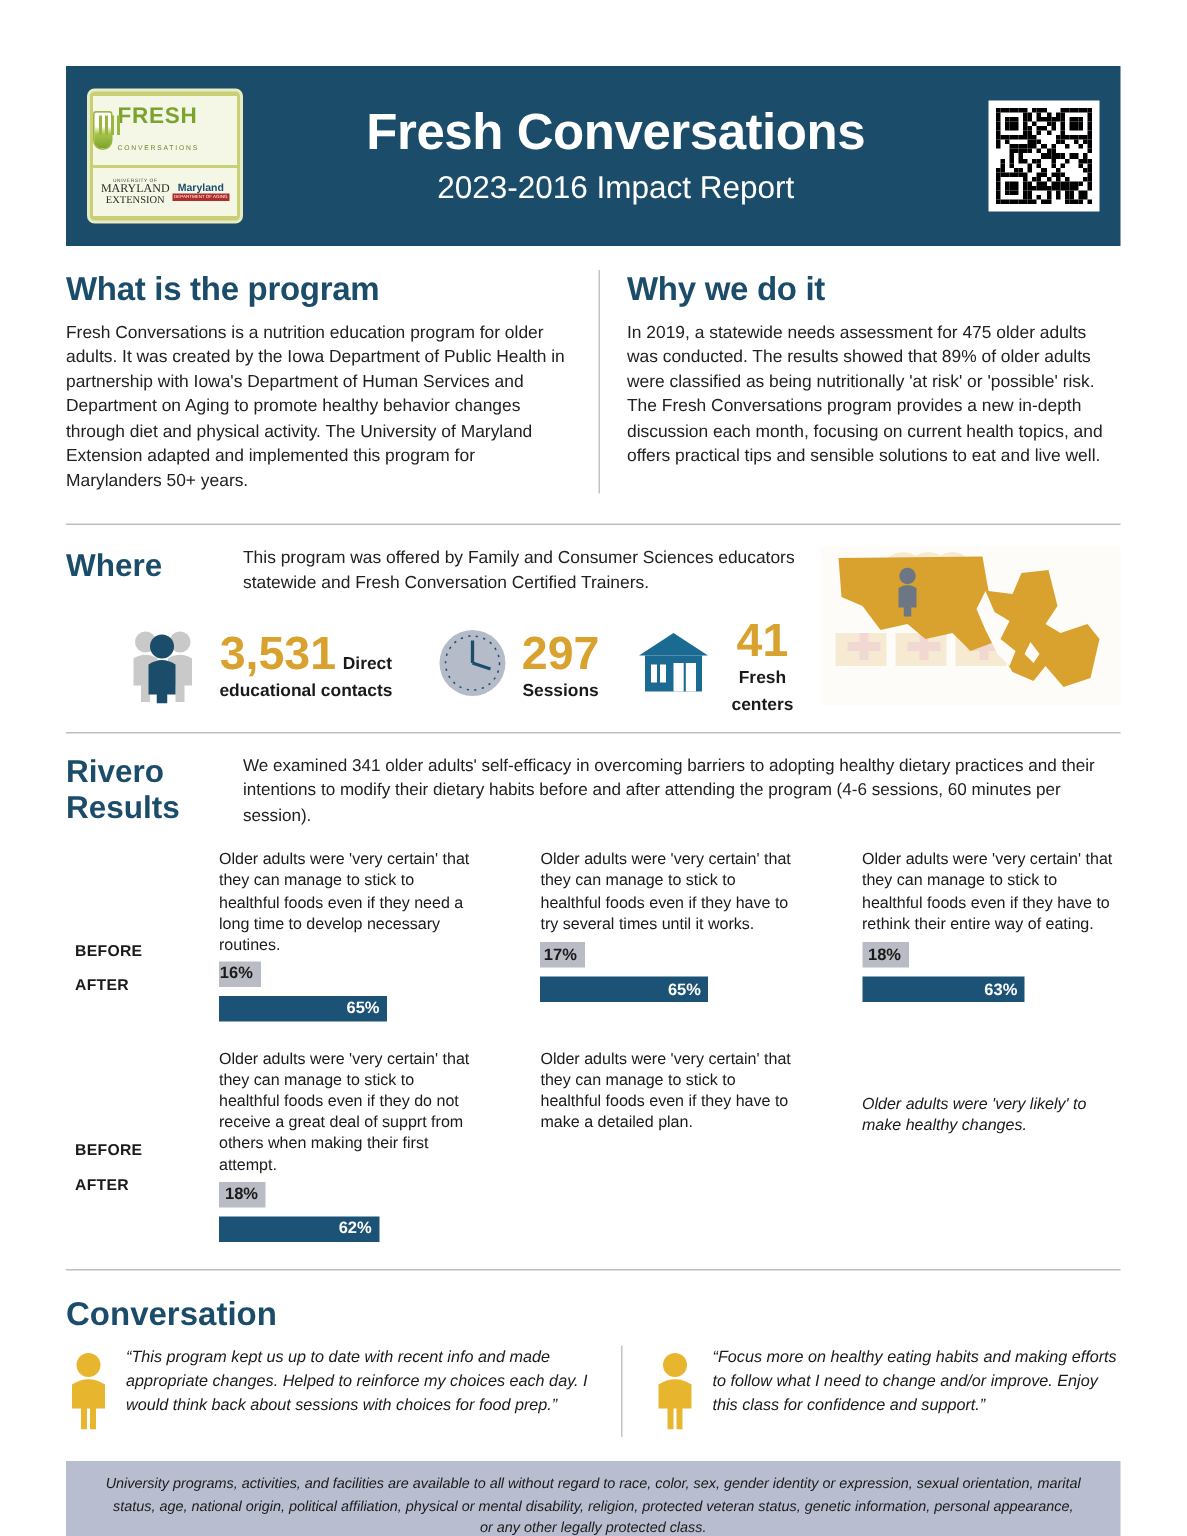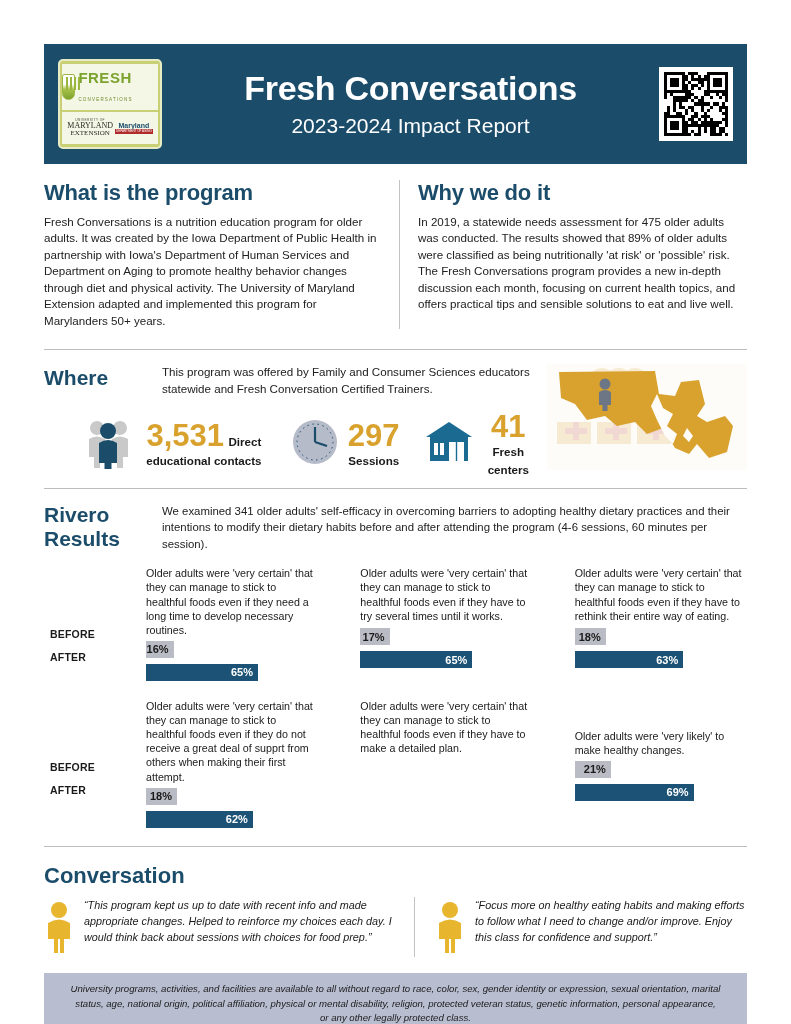--- a/index.html
+++ b/index.html
@@ -248,21 +248,21 @@
   .cell { flex: 1; padding-right: 12px; margin-left: 30px; }
   .cell.c1 { max-width: 246px; }
   .cell.c2 { max-width: 212px; }
   .cell.c3 { max-width: 200px; padding-right: 0; }
   .cell-text {
     font-size: 10.7px;
     line-height: 1.32;
     color: #1a1a1a;
     min-height: 58px;
   }
-  .cell-text.short { min-height: 58px; display:flex; align-items:flex-end; }
+  .cell-text.short { min-height: 58px; display:flex; align-items:flex-end;font-style:italic; }
   .bars { margin-top: 4px; }
   .bar {
     height: 17px;
     display: flex;
     align-items: center;
     justify-content: flex-end;
     padding-right: 5px;
     font-size: 11px;
     font-weight: bold;
     position: relative;
@@ -338,21 +338,21 @@
         </span>
         <span class="logo-md2">
           <span class="m1">Maryland</span>
           <span class="m2">DEPARTMENT OF AGING</span>
         </span>
       </div>
     </div>
 
     <div class="header-titles">
       <div class="header-title">Fresh Conversations</div>
-      <div class="header-sub">2023-2024 Impact Report</div>
+      <div class="header-sub">2023-2016 Impact Report</div>
     </div>
 
     <div class="qr-box">
       <div class="qr-grid" id="qr">
           <i></i>
           <i></i>
           <i></i>
           <i></i>
           <i></i>
           <i></i>
@@ -944,24 +944,20 @@
           <div class="bars">
             <div class="bar before" style="width: 18%;">18%</div>
             <div class="bar after" style="width: 62%;">62%</div>
           </div>
         </div>
         <div class="cell c2">
           <div class="cell-text">Older adults were 'very certain' that they can manage to stick to healthful foods even if they have to make a detailed plan.</div>
         </div>
         <div class="cell c3">
           <div class="cell-text short">Older adults were 'very likely' to make healthy changes.</div>
-          <div class="bars">
-            <div class="bar before" style="width: 21%;">21%</div>
-            <div class="bar after" style="width: 69%;">69%</div>
-          </div>
         </div>
       </div>
     </div>
 
   <div class="rule" style="margin-top:18px;"></div>
 
   <div class="testi-head">Conversation</div>
   <div class="testi-row">
     <div class="testi t-left">
       <span class="person">

